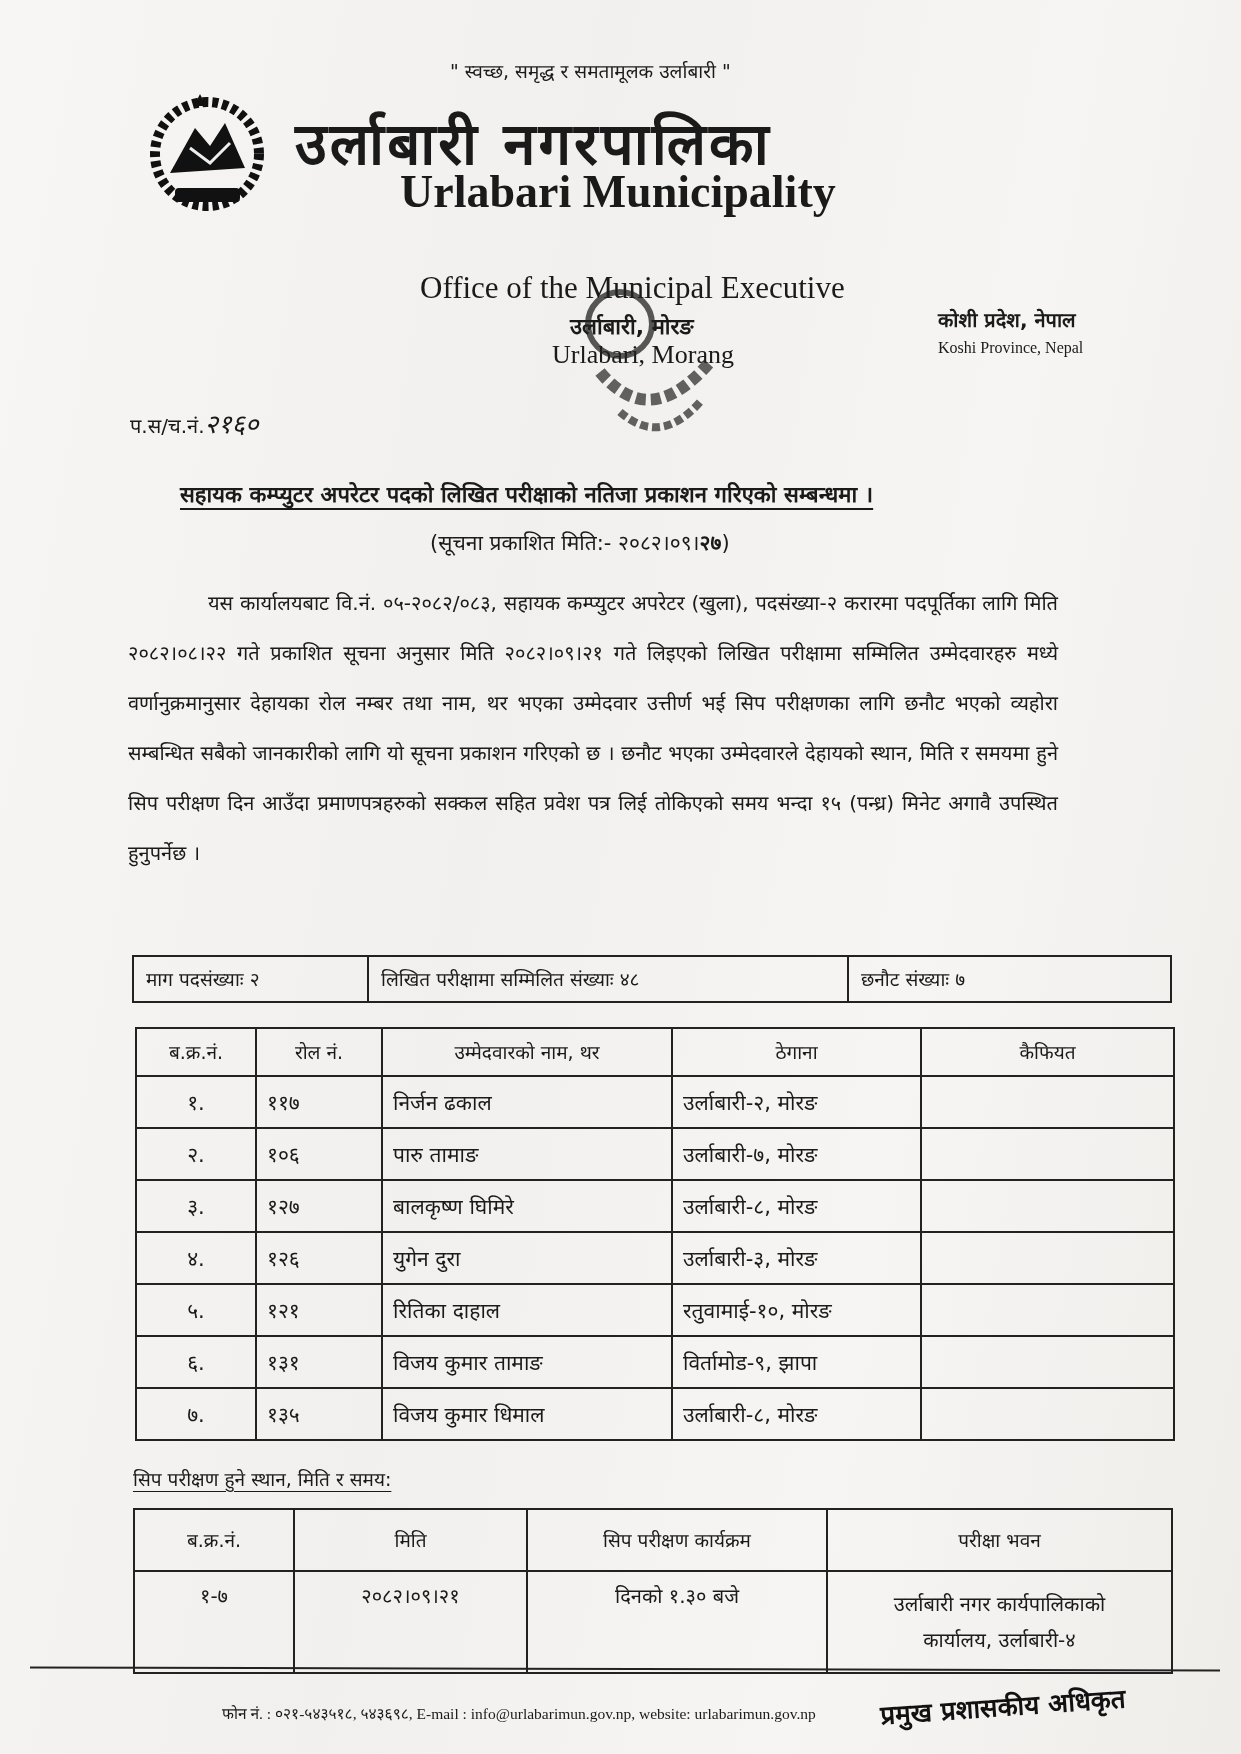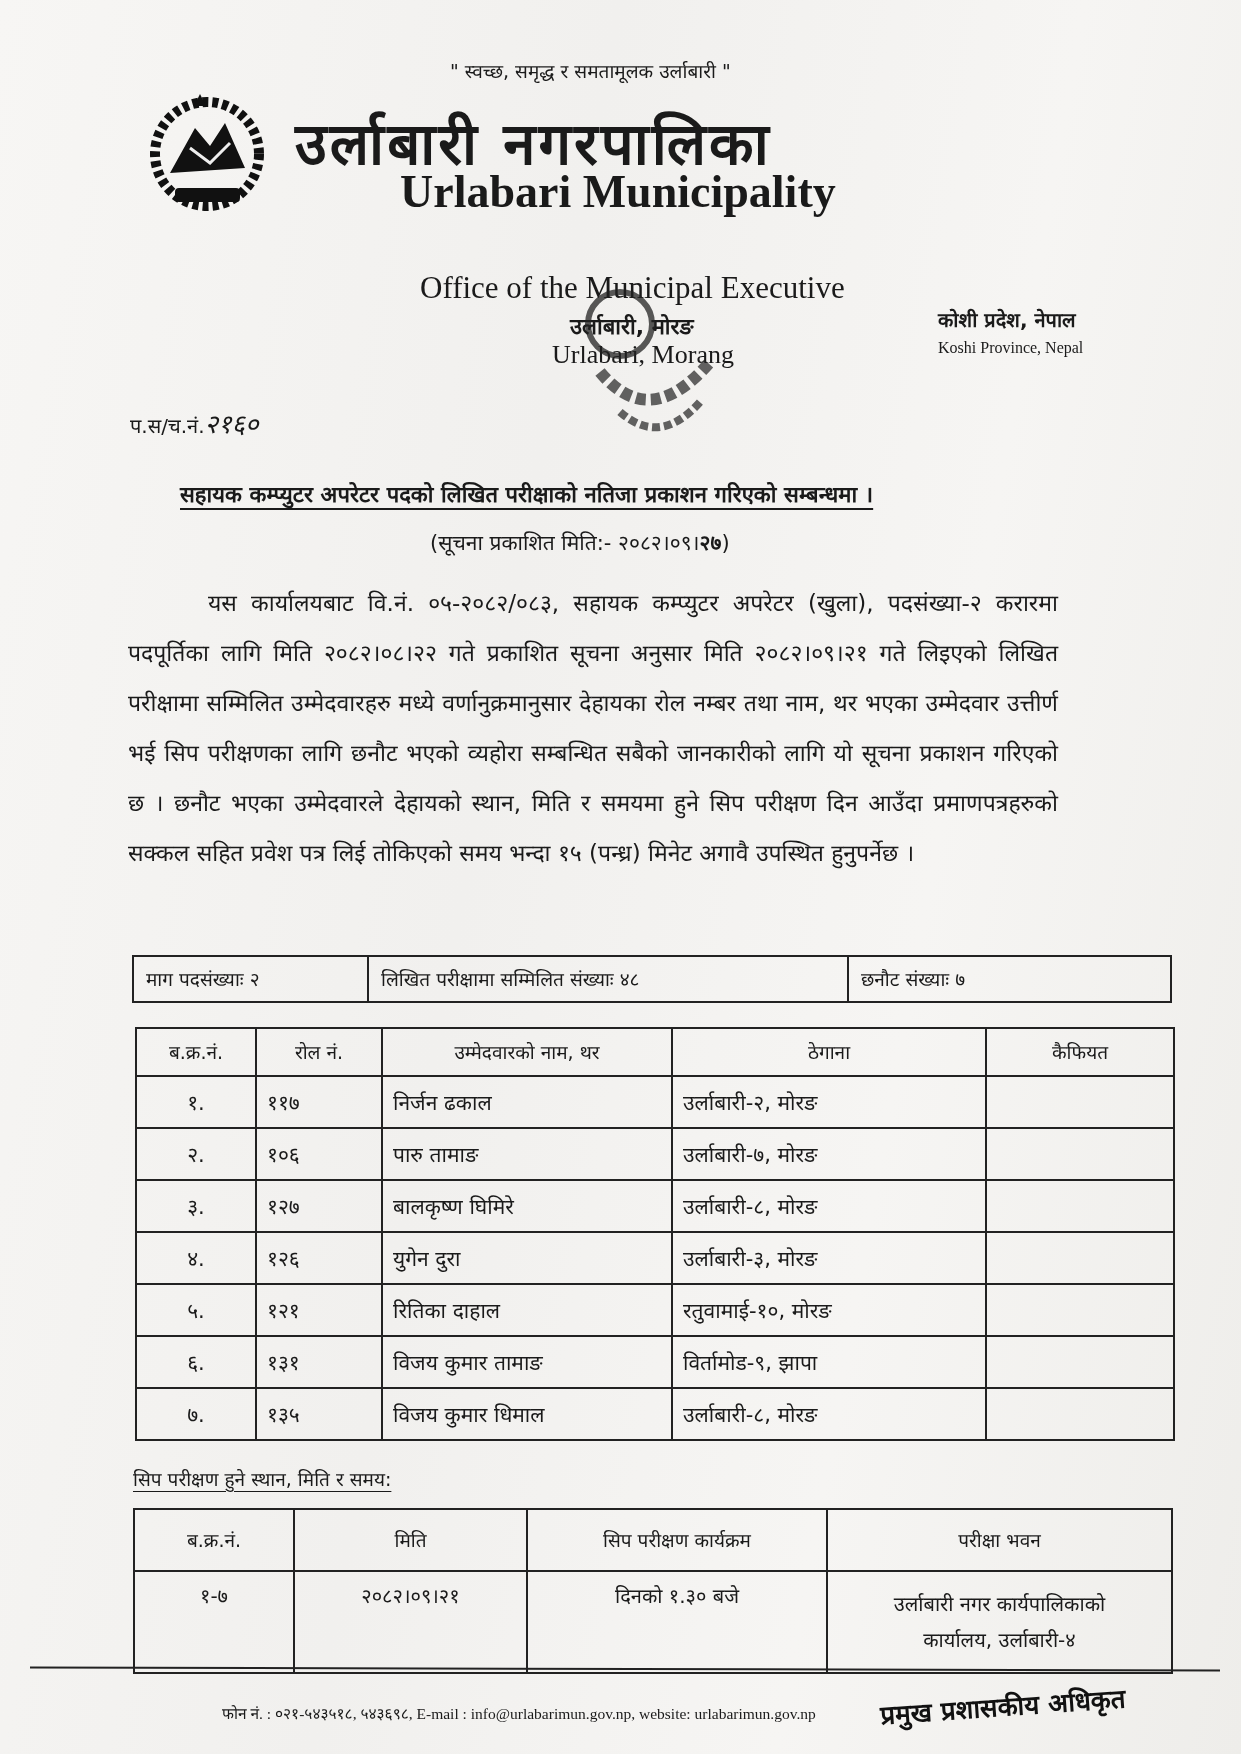--- a/index.html
+++ b/index.html
@@ -25,21 +25,21 @@
   .np-place { left: 570px; top: 310px; font-size: 22px; font-weight: bold; }
   .en-place { left: 552px; top: 340px; font-family: "Liberation Serif", serif; font-size: 26px; }
   .prov-np { left: 938px; top: 306px; font-size: 20px; font-weight: bold; }
   .prov-en { left: 938px; top: 320px; font-family: "Liberation Serif", serif; font-size: 16px; margin-top: 19px; }
   .stamp { left: 560px; top: 282px; width: 200px; height: 180px; }
   .ref { left: 130px; top: 405px; font-size: 20px; }
   .ref .hand { font-family: "DejaVu Serif", serif; font-style: italic; font-size: 26px; }
   .subject { left: 180px; top: 478px; font-size: 22px; font-weight: bold; text-decoration: underline; text-underline-offset: 6px; }
   .pubdate { left: 430px; top: 528px; font-size: 21px; }
   .pubdate b { font-weight: bold; }
-  .body-text { left: 128px; top: 578px; width: 930px; font-size: 23px; line-height: 50px; text-align: justify; }
+  .body-text { left: 128px; top: 578px; width: 930px; font-size: 20px; line-height: 50px; text-align: justify; }
   .body-text p { text-indent: 80px; }
   table { border-collapse: collapse; position: absolute; }
   td, th { border: 2px solid #222; font-weight: normal; }
   .summary { left: 132px; top: 955px; width: 1040px; }
   .summary td { height: 46px; padding: 0 12px; font-size: 19px; }
   .results { left: 135px; top: 1027px; width: 1040px; }
   .results th { height: 48px; font-size: 19px; text-align: center; }
   .results td { height: 52px; font-size: 21px; padding: 0 10px; }
   .results td.c { text-align: center; }
   .skill-head { left: 133px; top: 1466px; font-size: 19px; text-decoration: underline; text-underline-offset: 5px; }
@@ -106,21 +106,21 @@
     </tr>
   </tbody>
     </table>
 
   <table class="results">
     <thead>
       <tr>
         <th style="width:120px">ब.क्र.नं.</th>
         <th style="width:126px">रोल नं.</th>
         <th style="width:290px">उम्मेदवारको नाम, थर</th>
-        <th style="width:314px">ठेगाना</th>
+        <th style="width:249px">ठेगाना</th>
         <th>कैफियत</th>
       </tr>
     </thead>
     <tbody>
       <tr>
         <td class="c">१.</td>
         <td>११७</td>
         <td>निर्जन ढकाल</td>
         <td>उर्लाबारी-२, मोरङ</td>
         <td></td>

